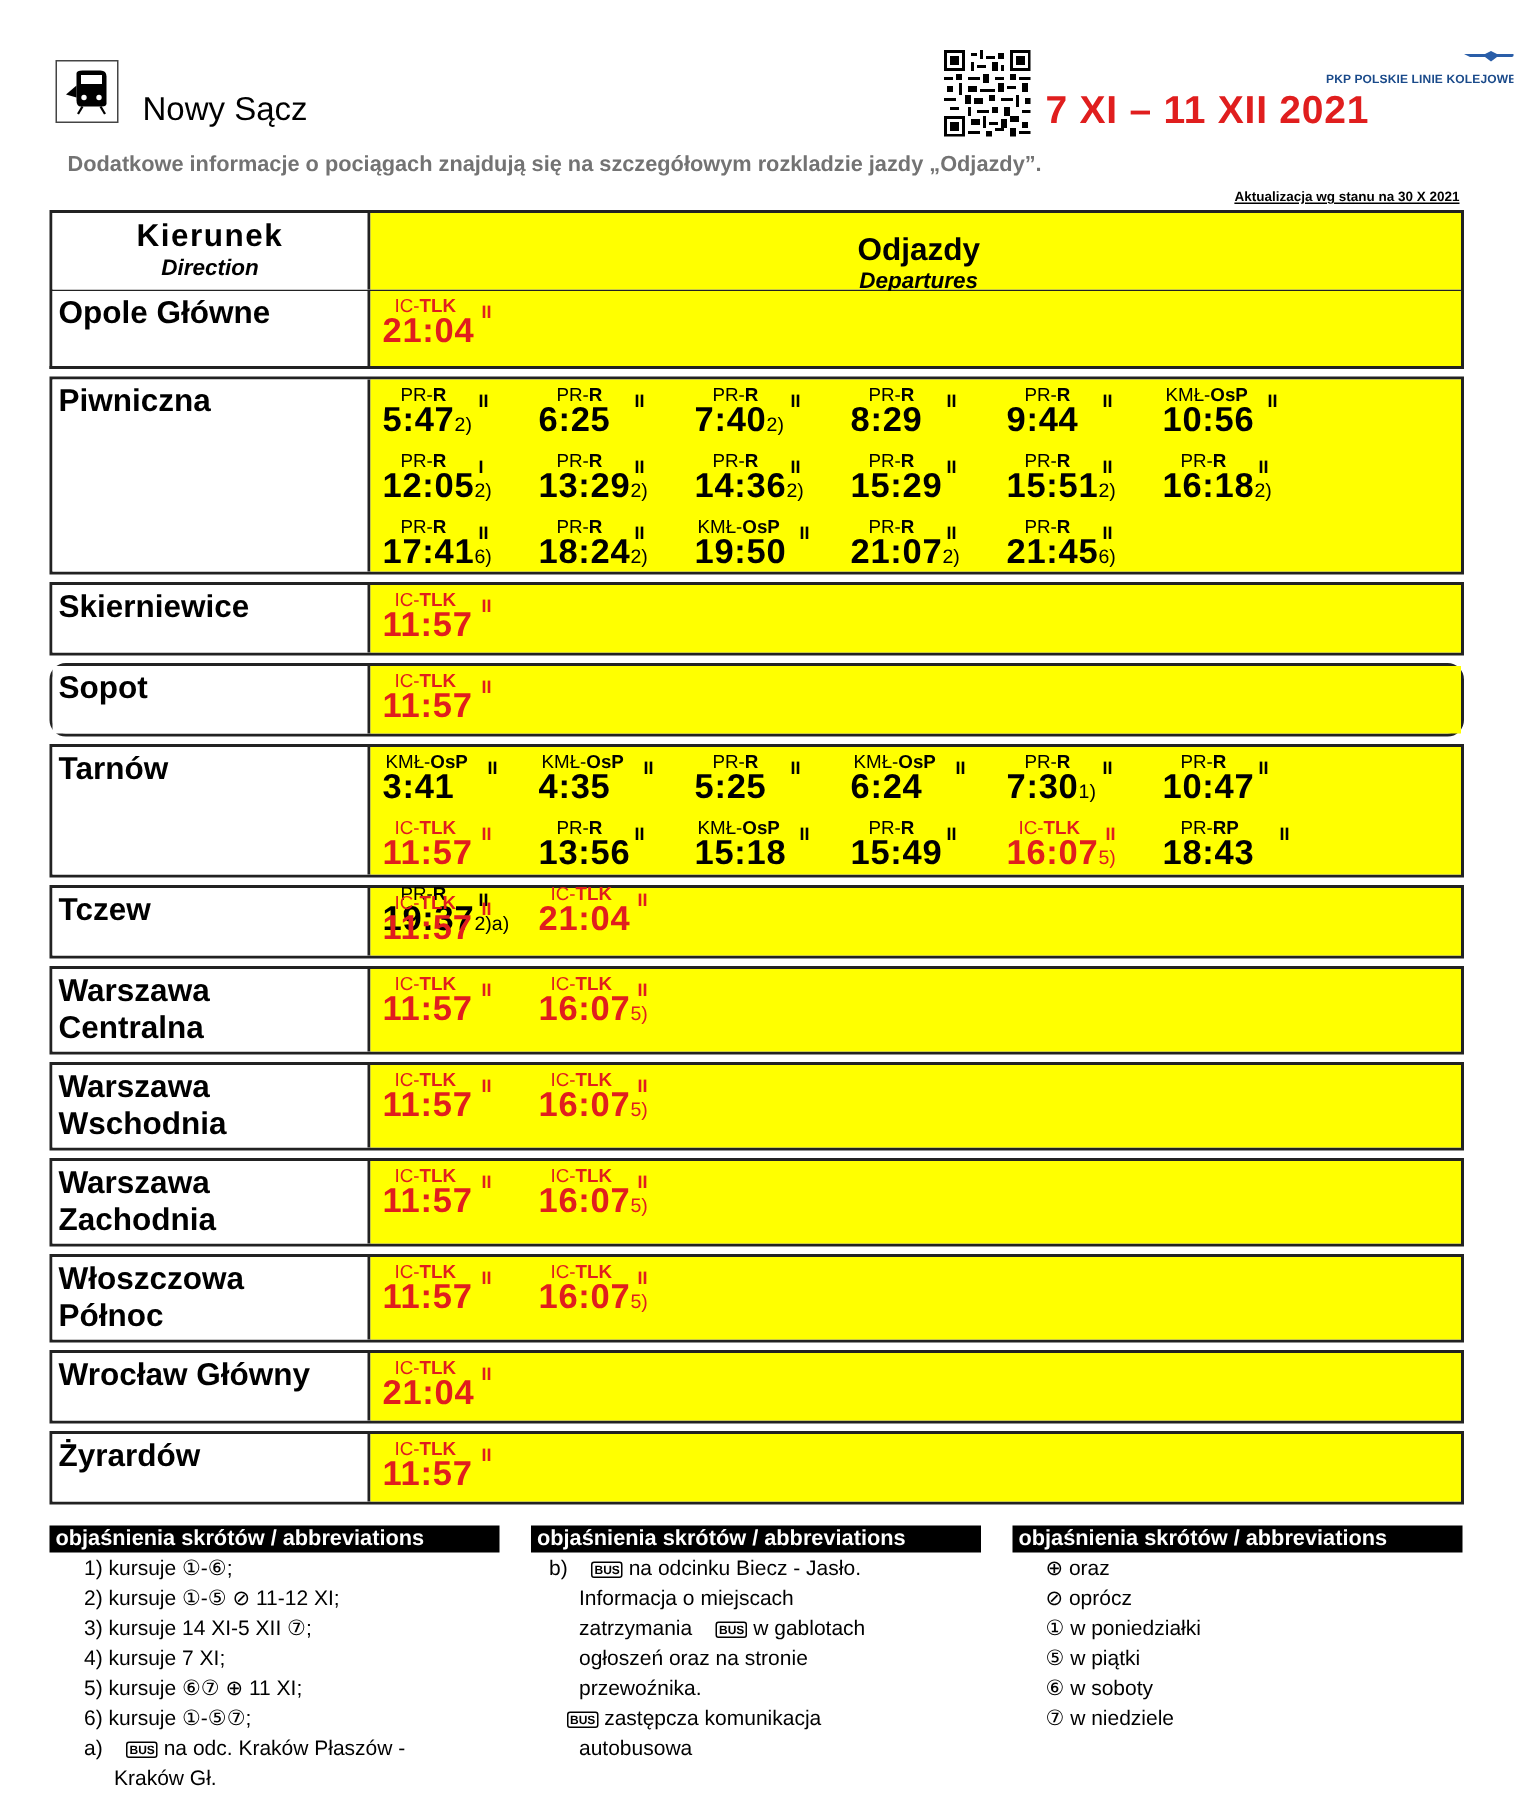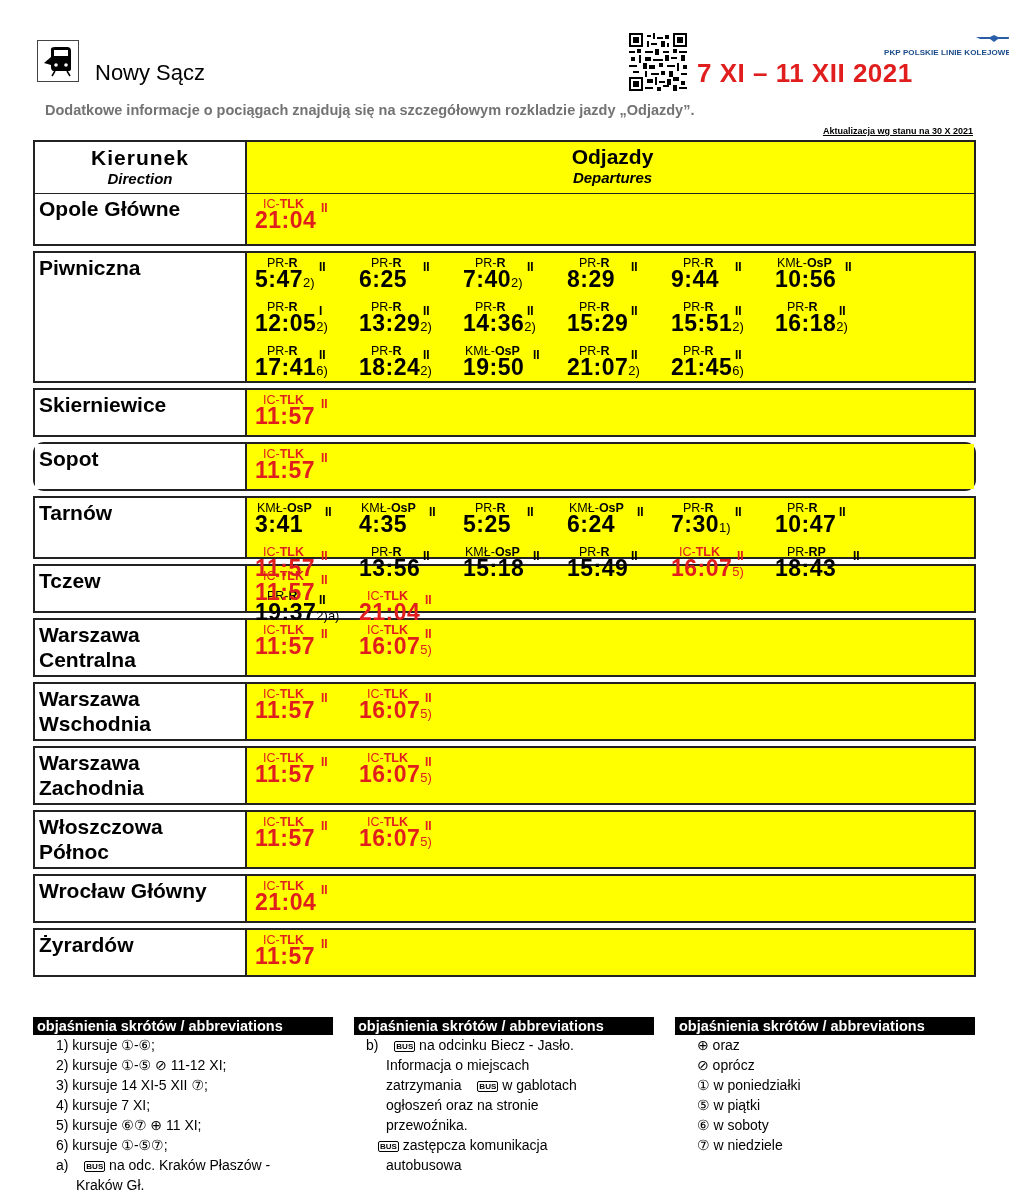--- a/index.html
+++ b/index.html
@@ -14,21 +14,21 @@
   .update-line { position:absolute; right:36px; top:126px; font-size:9px; font-weight:bold; text-decoration:underline; }
   .table { position:absolute; left:33px; top:140px; width:943px; }
   .row { display:flex; border:2.5px solid #222; box-sizing:border-box; margin-bottom:5px; }
   .row.first { margin-bottom:0; }
   .row.header { border-bottom:1.5px solid #222; height:54px; margin-bottom:0;}
   .dir { width:212px; background:#fff; border-right:2.5px solid #222; box-sizing:border-box; padding:2px 0 0 4px; font-size:21px; font-weight:bold; line-height:25px; }
   .dir.head { text-align:center; padding:3px 0 0 0; }
   .dir .t1 { font-size:21px; font-weight:900; letter-spacing:1px; }
   .dir .t2 { font-size:15px; font-style:italic; font-weight:bold; line-height:18px; }
   .deps { flex:1; background:#ffff00; padding:2px 0 2px 4px; box-sizing:border-box; display:flex; flex-wrap:wrap; align-content:flex-start; }
-  .deps.head { display:block; text-align:center; padding-top:3px; }
+  .deps.head { display:block; text-align:center; padding-top:13px; }
   .deps.head .t1 { font-size:21px; font-weight:900; }
   .deps.head .t2 { font-size:15px; font-style:italic; font-weight:bold; line-height:18px; }
   .dep { width:104px; height:44px; position:relative; }
   .cat { position:absolute; left:16px; top:2px; font-size:12.5px; font-weight:bold; line-height:13px; white-space:nowrap; }
   .cat .pre { font-weight:normal; }
   .cls { position:absolute; top:5px; font-size:12px; font-weight:bold; }
   .time { position:absolute; left:4px; top:12px; font-size:23px; font-weight:bold; line-height:24px; letter-spacing:0.5px; }
   .note { font-size:13px; font-weight:normal; letter-spacing:0; }
   .red { color:#e01e1e; }
   .legend { position:absolute; top:1017px; }
@@ -251,21 +251,21 @@
     <div class="row" style="height: 49px; border-radius: 11px;">
       <div class="dir">Sopot</div>
       <div class="deps">
         <div class="dep red">
           <span class="cat" style="left: 12px;"><span class="pre">IC-</span><span>TLK</span></span>
           <span class="cls" style="left: 70px;">II</span>
           <span class="time"><span>11:57</span><span class="note"></span></span>
         </div>
       </div>
     </div>
-    <div class="row" style="height: 63px;">
+    <div class="row" style="height: 89px;">
       <div class="dir">Tarnów</div>
       <div class="deps">
         <div class="dep">
           <span class="cat" style="left: 6px;"><span class="pre">KMŁ-</span><span>OsP</span></span>
           <span class="cls" style="left: 74px;">II</span>
           <span class="time"><span>3:41</span><span class="note"></span></span>
         </div>
         <div class="dep">
           <span class="cat" style="left: 6px;"><span class="pre">KMŁ-</span><span>OsP</span></span>
           <span class="cls" style="left: 74px;">II</span>

